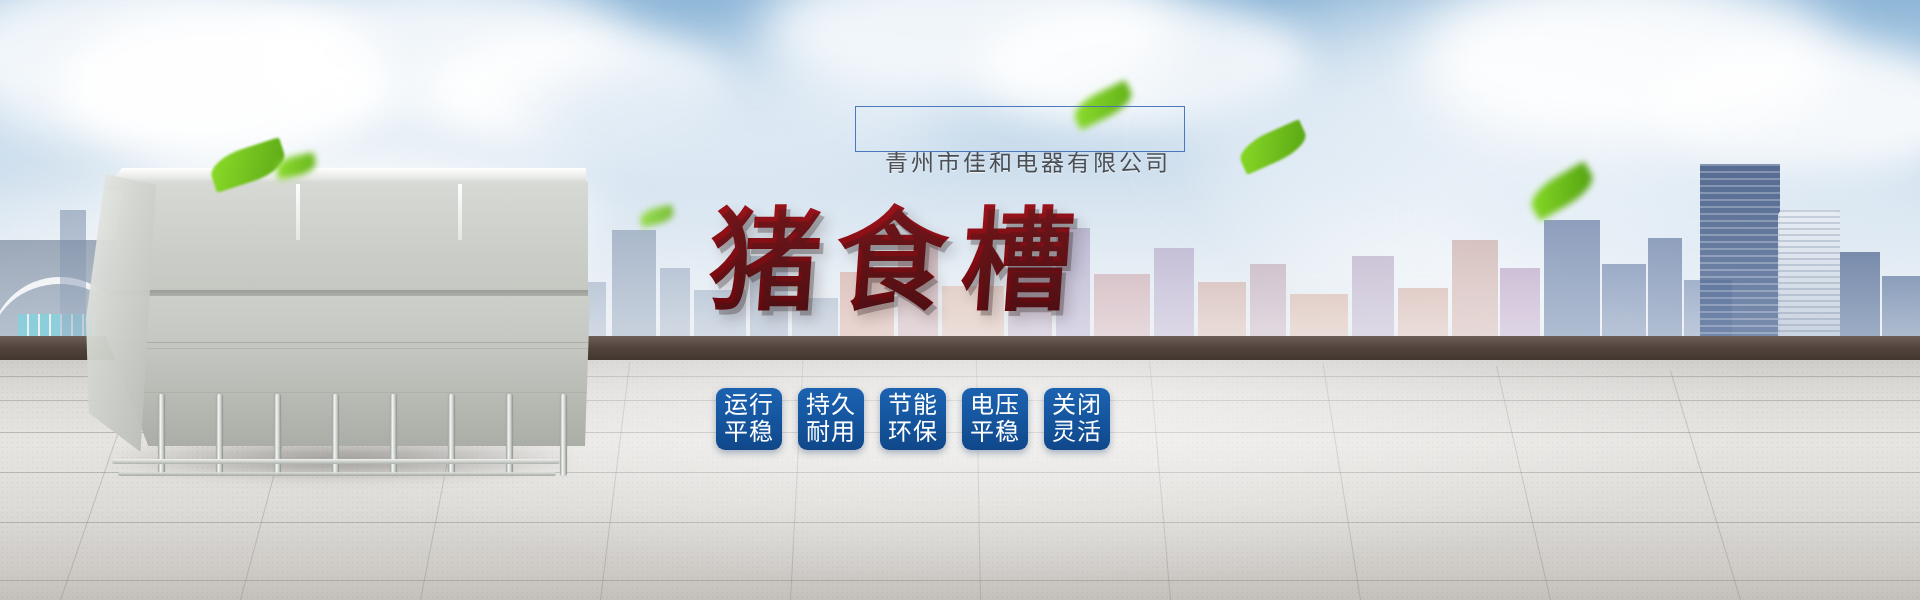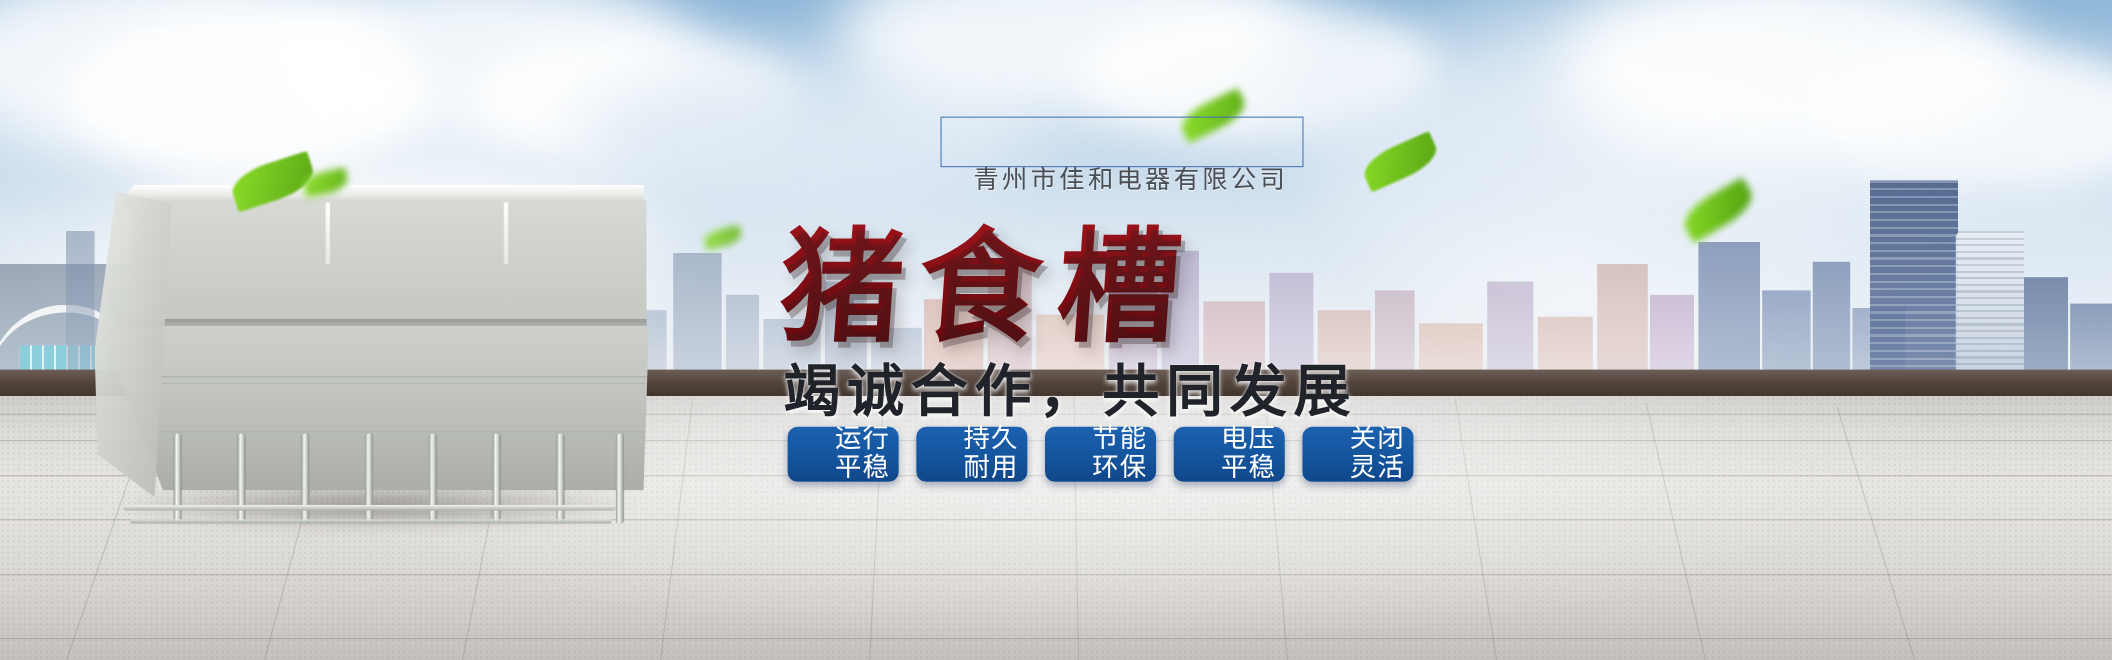--- a/index.html
+++ b/index.html
@@ -128,25 +128,25 @@
 
   .subtitle{
     position:absolute;left:12px;top:222px;width:700px;
     font-size:52px;font-weight:700;letter-spacing:6px;white-space:nowrap;
     color:#20242a;
     text-shadow:0 2px 5px rgba(255,255,255,.85), 0 0 2px rgba(255,255,255,.9);
   }
 
   .badges{position:absolute;left:16px;top:296px;display:flex;gap:16px;}
   .badge{
-    width:66px;height:50px;border-radius:9px;
+    width:66px;height:62px;border-radius:9px;
     background:linear-gradient(180deg,#1c62b0 0%,#14549d 55%,#10478a 100%);
     box-shadow:0 3px 7px rgba(30,60,100,.35);
     display:flex;flex-direction:column;align-items:center;justify-content:center;
-    color:#ffffff;font-size:24px;line-height:1.12;letter-spacing:1px;padding-left:35px;
+    color:#ffffff;font-size:24px;line-height:1.12;letter-spacing:1px;
   }
   .badge span{display:block;}
 
   
   .leaf{position:absolute;border-radius:50% 6% 50% 6%;filter:blur(1.2px);}
   .leaf.blurry{filter:blur(3.2px);}
 </style>
 </head>
 <body>
 
@@ -269,21 +269,20 @@
   <div class="leaf blurry" style="left:276px;top:156px;width:40px;height:20px;background:linear-gradient(120deg,#93e334,#63b018);transform:rotate(-12deg);"></div>
   <div class="leaf blurry" style="left:1072px;top:92px;width:62px;height:26px;background:linear-gradient(120deg,#8fdf2d,#5fae18);transform:rotate(-26deg);"></div>
   <div class="leaf" style="left:1238px;top:132px;width:70px;height:30px;background:linear-gradient(120deg,#8bdc28,#57a413);transform:rotate(-24deg);"></div>
   <div class="leaf blurry" style="left:1528px;top:176px;width:68px;height:30px;background:linear-gradient(120deg,#8ade26,#4f9d10);transform:rotate(-30deg);"></div>
   <div class="leaf blurry" style="left:640px;top:208px;width:34px;height:16px;background:linear-gradient(120deg,#93e334,#63b018);transform:rotate(-14deg);opacity:.85;"></div>
 
   <div class="copy">
     <div class="frame"></div>
     <div class="company">青州市佳和电器有限公司</div>
     <div class="headline">猪食槽</div>
-    <div class="subtitle">竭诚合作，共同发展</div>
 
     <div class="badges">
       <div class="badge">
         <span>运行</span>
         <span>平稳</span>
       </div>
       <div class="badge">
         <span>持久</span>
         <span>耐用</span>
       </div>

